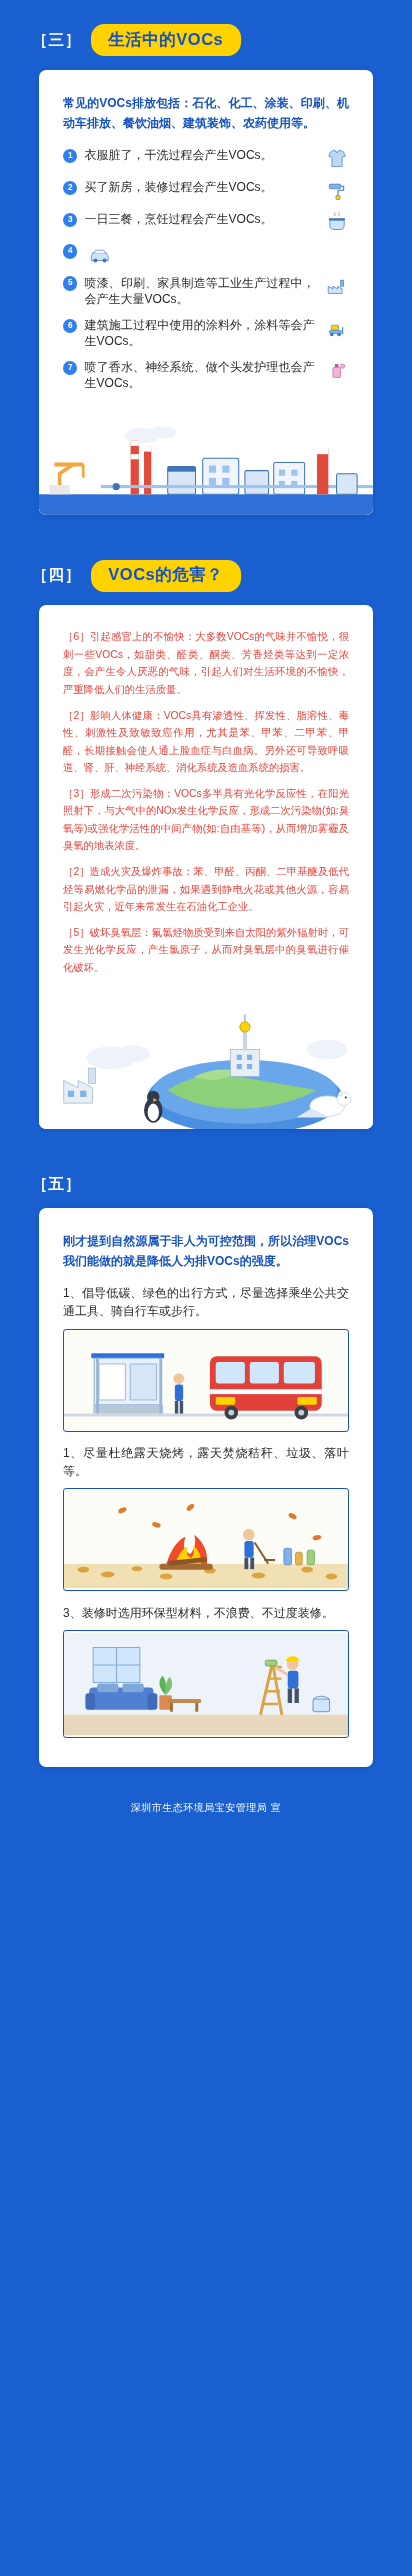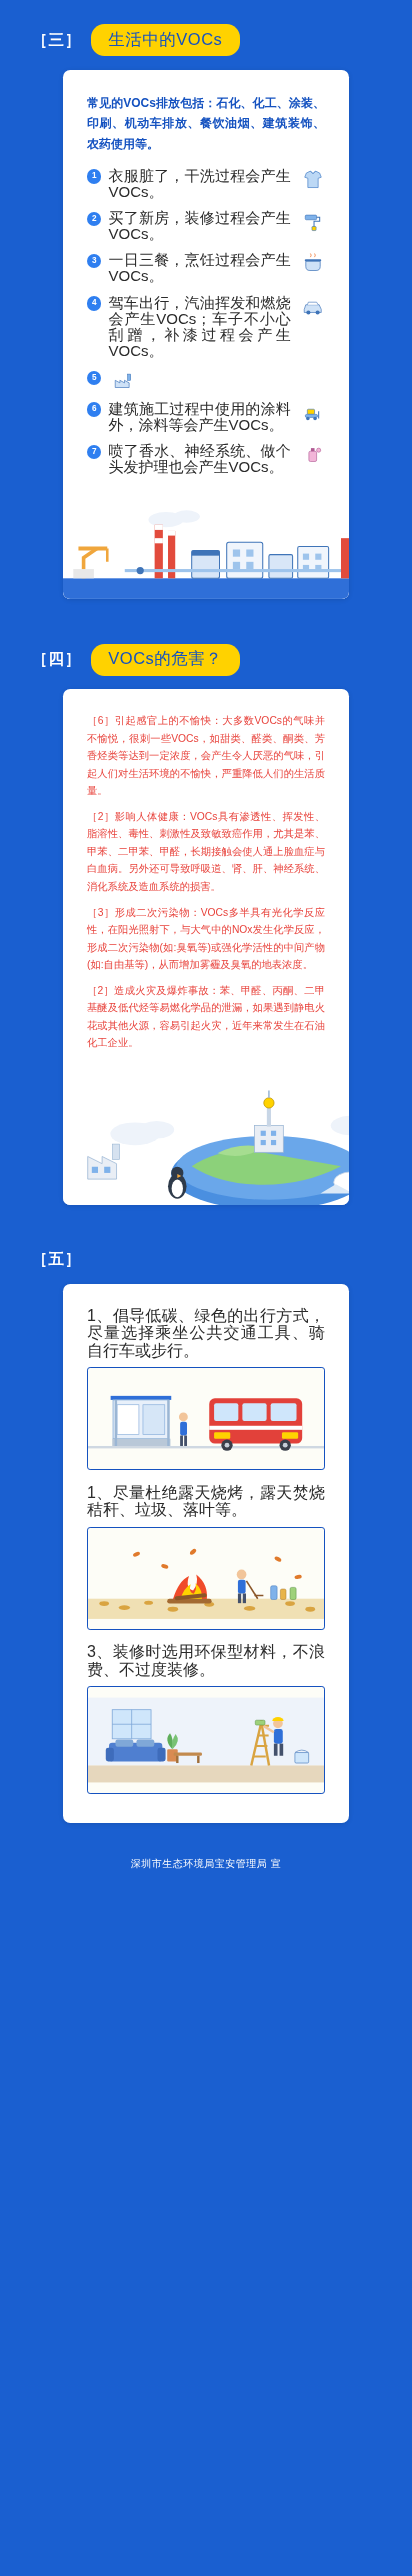--- a/index.html
+++ b/index.html
@@ -38,32 +38,32 @@
     color:#ffffff;
     font-size:15.5px;
     font-weight:bold;
     letter-spacing:1px;
     white-space:nowrap;
   }
   .sec-pill{
     background:#ffd200;
     color:#1552c0;
     font-size:16.5px;
-    font-weight:normal;
+    font-weight:bold;
     padding:4.6px 17.5px 5.7px 17.5px;
     border-radius:13.4px;
     letter-spacing:0.5px;
     white-space:nowrap;
   }
 
   
   .card{
     position:relative;
     margin:0 auto;
-    width:286px;
+    width:334px;
     background:#ffffff;
     border-radius:7.2px;
     box-sizing:border-box;
     overflow:hidden;
     box-shadow:0 1px 5.2px rgba(0,0,0,.12);
   }
   .card-inner{padding:23px 24px 15.5px 24px;}
 
   .lead{
     color:#1552c0;
@@ -90,21 +90,21 @@
     color:#fff;
     font-size:8.2px;
     line-height:14.4px;
     text-align:center;
     font-weight:bold;
     margin-top:1.5px;
   }
   .num-text{
     flex:1 1 auto;
     color:#2b2b2b;
-    font-size:15px;
+    font-size:12px;
     line-height:16px;
     text-align:justify;
   }
   .row-icon{
     flex:0 0 auto;
     width:24px;height:20.6px;
     margin-left:3.1px;
     margin-top:1px;
   }
 
@@ -119,21 +119,21 @@
 
   
   .s5-lead{
     color:#1552c0;
     font-size:12px;
     line-height:20.6px;
     font-weight:bold;
     text-align:justify;
     margin:0 0 13.4px 0;
   }
-  .s5-item{color:#2b2b2b;font-size:16px;line-height:17.5px;margin:0 0 8.2px 0;text-align:justify;}
+  .s5-item{color:#2b2b2b;font-size:12px;line-height:17.5px;margin:0 0 8.2px 0;text-align:justify;}
   .illus{
     width:100%;
     border:1px solid #1552c0;
     border-radius:3.1px;
     box-sizing:border-box;
     background:#fdfdf7;
     margin:0 0 13.4px 0;
     display:block;
   }
 
@@ -194,33 +194,33 @@
                 <path d="M9 16 h28 v10 a8 8 0 0 1 -8 8 h-12 a8 8 0 0 1 -8 -8 z" fill="#cfe2f7" stroke="#3f74b8" stroke-width="1.4"></path>
                 <rect x="7" y="12" width="32" height="4" rx="2" fill="#3f74b8"></rect>
                 <path d="M18 8 q3 -4 0 -7" stroke="#f07c3c" stroke-width="1.6" fill="none"></path>
                 <path d="M26 8 q3 -4 0 -7" stroke="#f07c3c" stroke-width="1.6" fill="none"></path>
               </svg>
             </span>
           </li>
 
           <li class="num-row">
             <span class="bullet">4</span>
-            <span class="num-text">驾车出行，汽油挥发和燃烧会产生VOCs；车子不小心刮蹭，补漆过程会产生VOCs。</span>
             <span class="row-icon">
               <svg width="24" height="20.6" viewBox="0 0 46 40">
                 <path d="M6 26 l3 -9 h26 l4 9 v6 h-33 z" fill="#cfe2f7" stroke="#3f74b8" stroke-width="1.3"></path>
                 <path d="M12 17 l2 -5 h16 l3 5" fill="#ffffff" stroke="#3f74b8" stroke-width="1.2"></path>
                 <circle cx="14" cy="32" r="4" fill="#3f74b8"></circle>
                 <circle cx="32" cy="32" r="4" fill="#3f74b8"></circle>
               </svg>
             </span>
           </li>
 
           <li class="num-row">
             <span class="bullet">5</span>
+            <span class="num-text">喷漆、印刷、家具制造等工业生产过程中，会产生大量VOCs。</span>
             <span class="row-icon">
               <svg width="24" height="20.6" viewBox="0 0 46 40">
                 <path d="M6 34 v-14 l9 5 v-5 l9 5 v-5 l9 5 v9 z" fill="#cfe2f7" stroke="#3f74b8" stroke-width="1.3"></path>
                 <rect x="30" y="8" width="6" height="12" fill="#7fb2ea" stroke="#3f74b8" stroke-width="1.1"></rect>
               </svg>
             </span>
           </li>
 
           <li class="num-row">
             <span class="bullet">6</span>
@@ -300,20 +300,21 @@
       <span class="sec-num">［四］</span>
       <span class="sec-pill">VOCs的危害？</span>
     </div>
 
     <div class="card">
       <div class="card-inner">
         <p class="para">［6］引起感官上的不愉快：大多数VOCs的气味并不愉悦，很刺一些VOCs，如甜类、醛类、酮类、芳香烃类等达到一定浓度，会产生令人厌恶的气味，引起人们对生活环境的不愉快，严重降低人们的生活质量。</p>
         <p class="para">［2］影响人体健康：VOCs具有渗透性、挥发性、脂溶性、毒性、刺激性及致敏致癌作用，尤其是苯、甲苯、二甲苯、甲醛，长期接触会使人通上脸血症与白血病。另外还可导致呼吸道、肾、肝、神经系统、消化系统及造血系统的损害。</p>
         <p class="para">［3］形成二次污染物：VOCs多半具有光化学反应性，在阳光照射下，与大气中的NOx发生化学反应，形成二次污染物(如:臭氧等)或强化学活性的中间产物(如:自由基等)，从而增加雾霾及臭氧的地表浓度。</p>
         <p class="para">［2］造成火灾及爆炸事故：苯、甲醛、丙酮、二甲基醚及低代烃等易燃化学品的泄漏，如果遇到静电火花或其他火源，容易引起火灾，近年来常发生在石油化工企业。</p>
+        <p class="para">［5］破坏臭氧层：氟氯烃物质受到来自太阳的紫外辐射时，可发生光化学反应，产生氯原子，从而对臭氧层中的臭氧进行催化破坏。</p>
       </div>
 
       <div>
         <svg width="348" height="129" viewBox="0 0 676 250">
           <rect x="0" y="0" width="676" height="250" fill="#ffffff"></rect>
 
           <ellipse cx="400" cy="190" rx="190" ry="70" fill="#4a8fe0"></ellipse>
           <ellipse cx="400" cy="178" rx="180" ry="62" fill="#6aa7ea"></ellipse>
           <path d="M250 175 q60 -40 140 -26 q80 14 150 26 q-70 36 -150 36 q-85 0 -140 -36 z" fill="#8cd17a"></path>
           <path d="M300 150 q40 -22 90 -12 q-40 26 -90 12 z" fill="#a6dd90"></path>
@@ -353,20 +354,21 @@
     </div>
   </div>
 
   <div class="section">
     <div class="sec-head">
       <span class="sec-num">［五］</span>
     </div>
 
     <div class="card">
       <div class="card-inner">
+        <p class="s5-lead">刚才提到自然源属于非人为可控范围，所以治理VOCs我们能做的就是降低人为排VOCs的强度。</p>
 
         <p class="s5-item">1、倡导低碳、绿色的出行方式，尽量选择乘坐公共交通工具、骑自行车或步行。</p>
         <div>
           <svg class="illus" width="301" height="103" viewBox="0 0 584 200">
             <rect x="0" y="0" width="584" height="200" fill="#fdfdf7"></rect>
 
             <rect x="0" y="168" width="584" height="6" fill="#cfd8e2"></rect>
 
             <rect x="56" y="44" width="150" height="10" fill="#2f6fd8"></rect>
             <rect x="62" y="54" width="138" height="96" fill="#e8f0fa" stroke="#7fa8d8" stroke-width="2"></rect>

